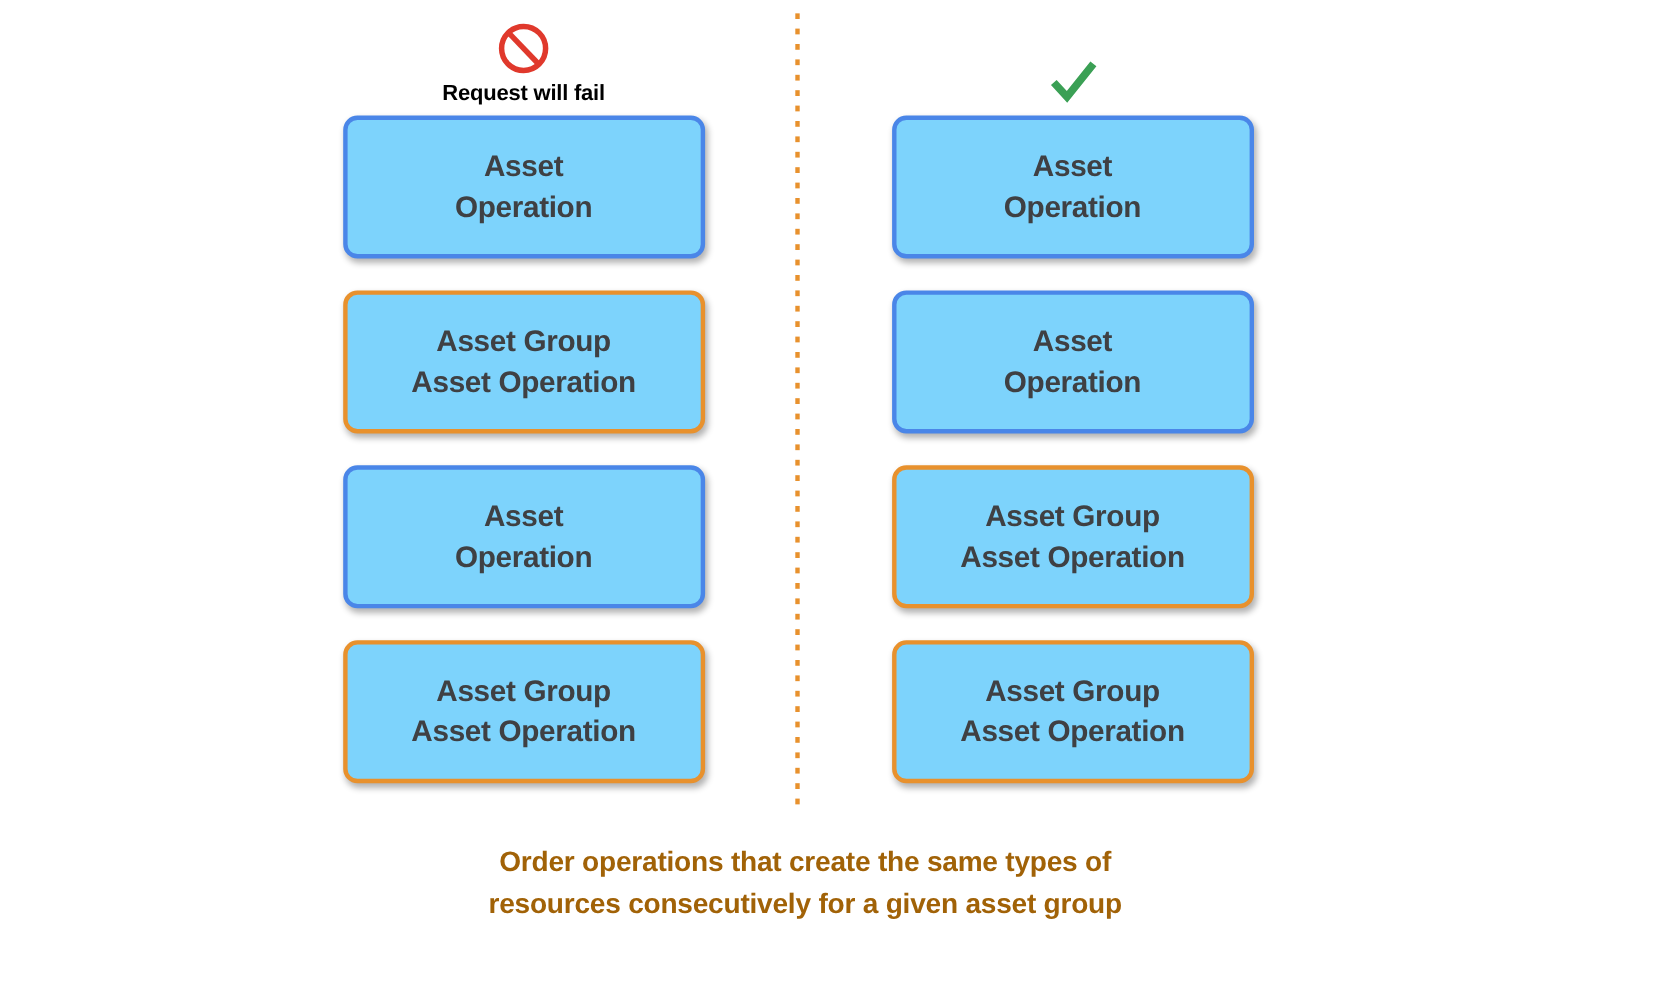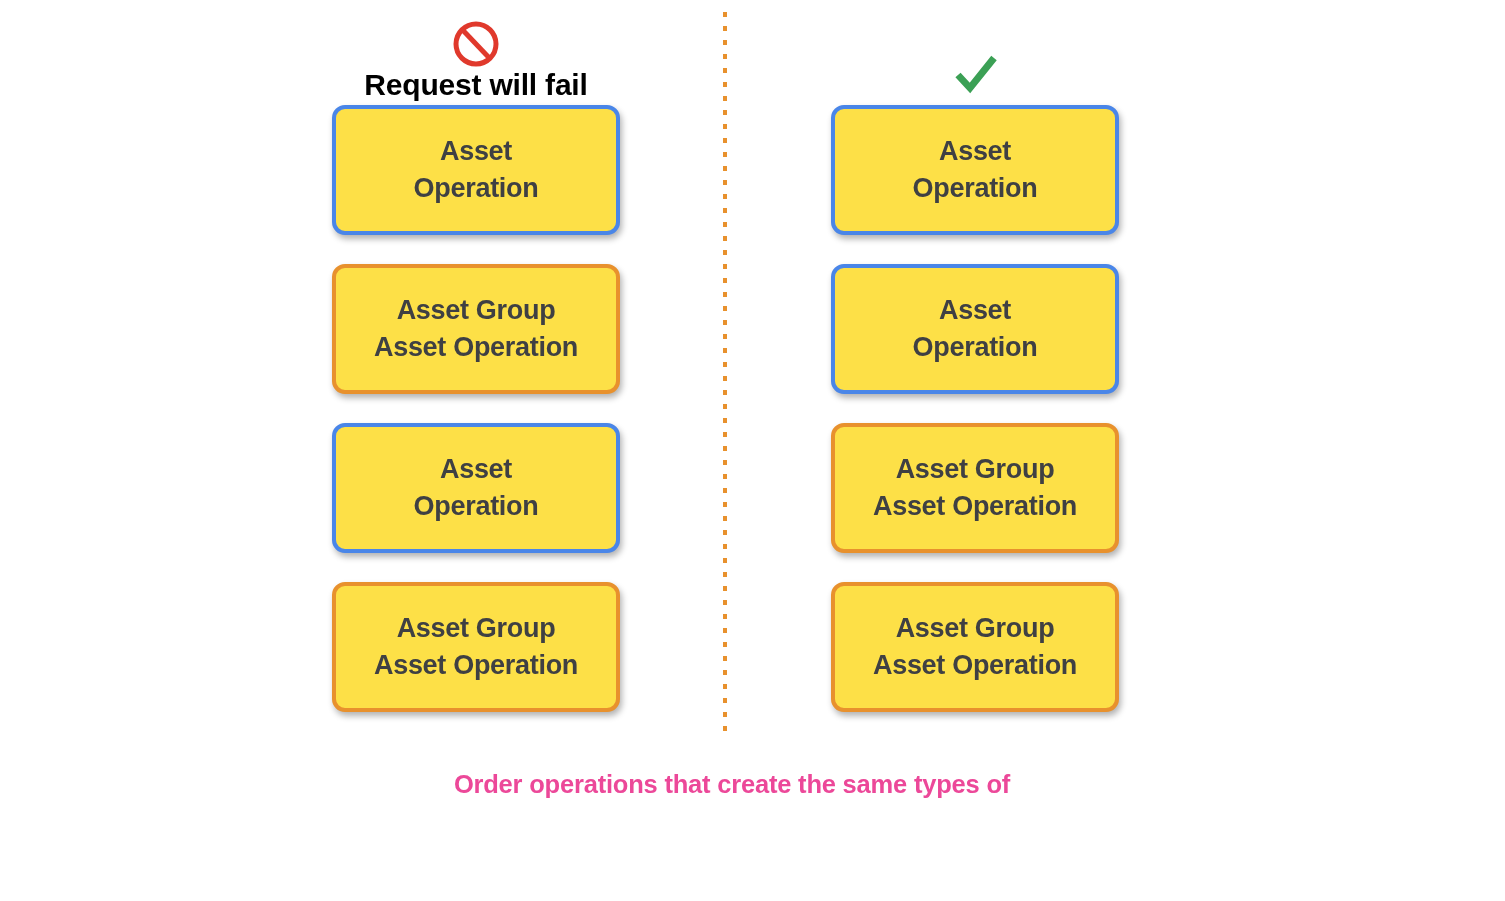--- a/index.html
+++ b/index.html
@@ -48,40 +48,40 @@
     padding-bottom: 6px;
     box-sizing: border-box;
   }
   .col-icon {
     width: 56px;
     height: 52px;
     display: block;
     margin-bottom: 1px;
   }
   .col-title {
-    font-size: 30px;
+    font-size: 20px;
     font-weight: bold;
     color: #000000;
     letter-spacing: -0.2px;
     line-height: 28px;
     white-space: nowrap;
   }
 
   
   .box-list {
     display: flex;
     flex-direction: column;
     gap: 29px;
     align-items: center;
   }
   .op-box {
-    width: 288px;
+    width: 329px;
     height: 130px;
     box-sizing: border-box;
-    background: #fde047;
+    background: #7dd3fc;
     border: 4px solid #4a86e8;
     border-radius: 13px;
     display: flex;
     flex-direction: column;
     align-items: center;
     justify-content: center;
     box-shadow: 2px 4px 6px rgba(0,0,0,0.30);
   }
   .op-box.orange { border-color: #e8912d; text-align: center; }
   .op-line {
@@ -97,21 +97,21 @@
   .caption {
     position: absolute;
     left: 0;
     top: 765px;
     width: 1452px;
     text-align: center;
   }
   .caption-line {
     font-size: 25.5px;
     font-weight: bold;
-    color: #ec4899;
+    color: #a16207;
     line-height: 38px;
     letter-spacing: -0.2px;
     white-space: nowrap;
     margin-left: 12px;
   }
 </style>
 </head>
 <body>
 
 <div class="divider"></div>
@@ -169,13 +169,14 @@
     </div>
     <div class="op-box orange">
       <div class="op-line">Asset Group</div>
       <div class="op-line">Asset Operation</div>
     </div>
   </div>
 </div>
 
 <div class="caption">
   <div class="caption-line">Order operations that create the same types of</div>
+  <div class="caption-line">resources consecutively for a given asset group</div>
 </div>
 
 </body></html>

